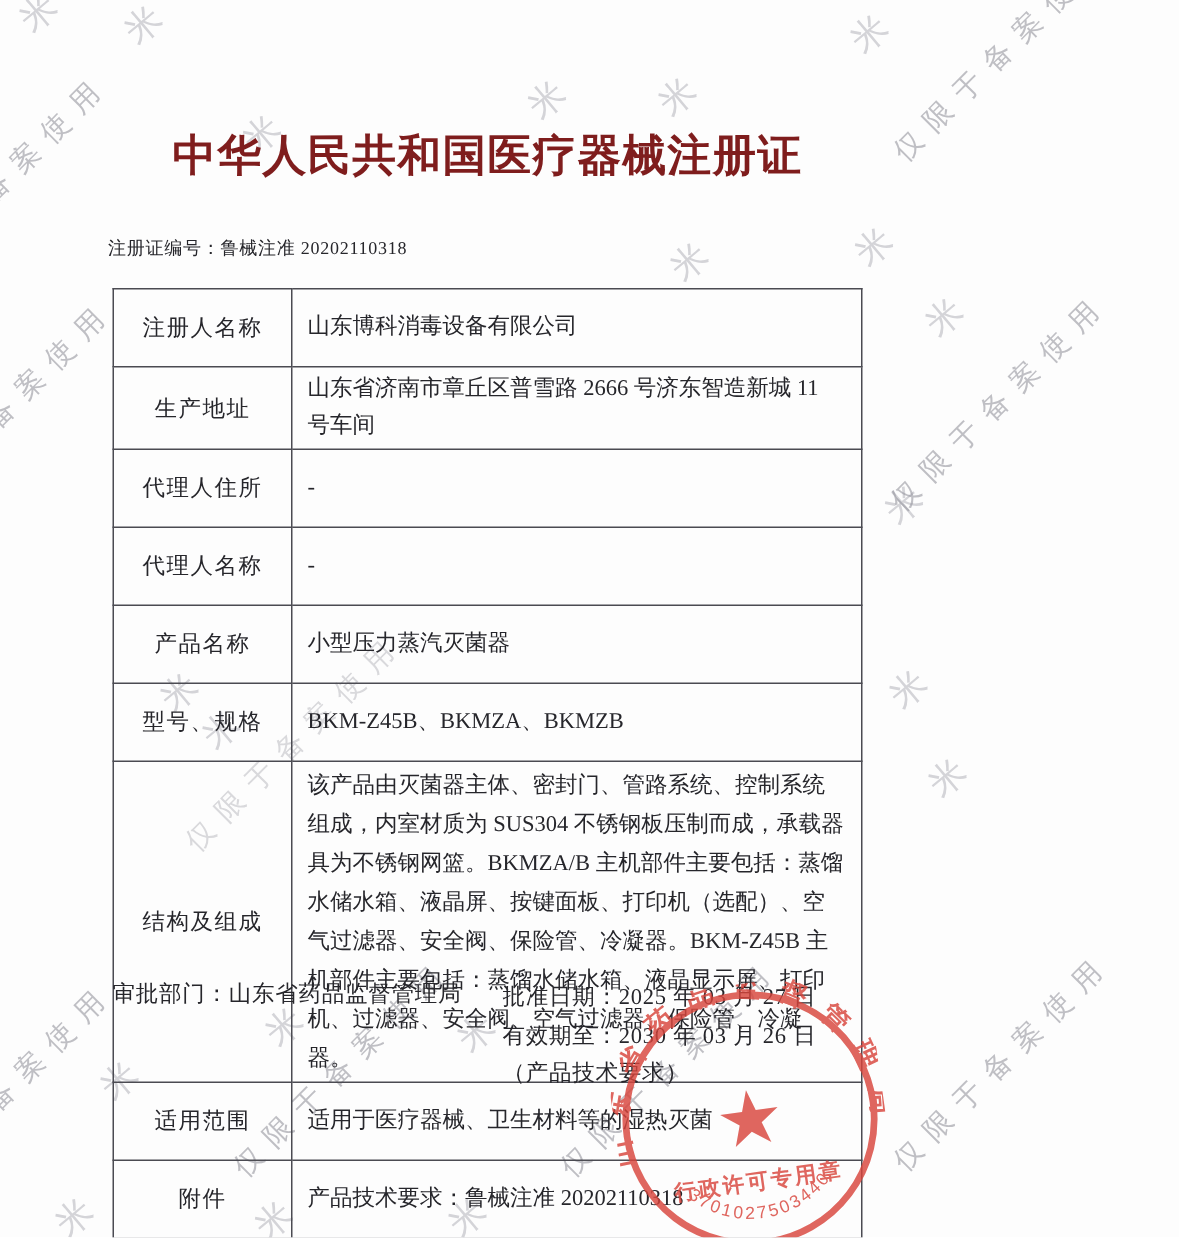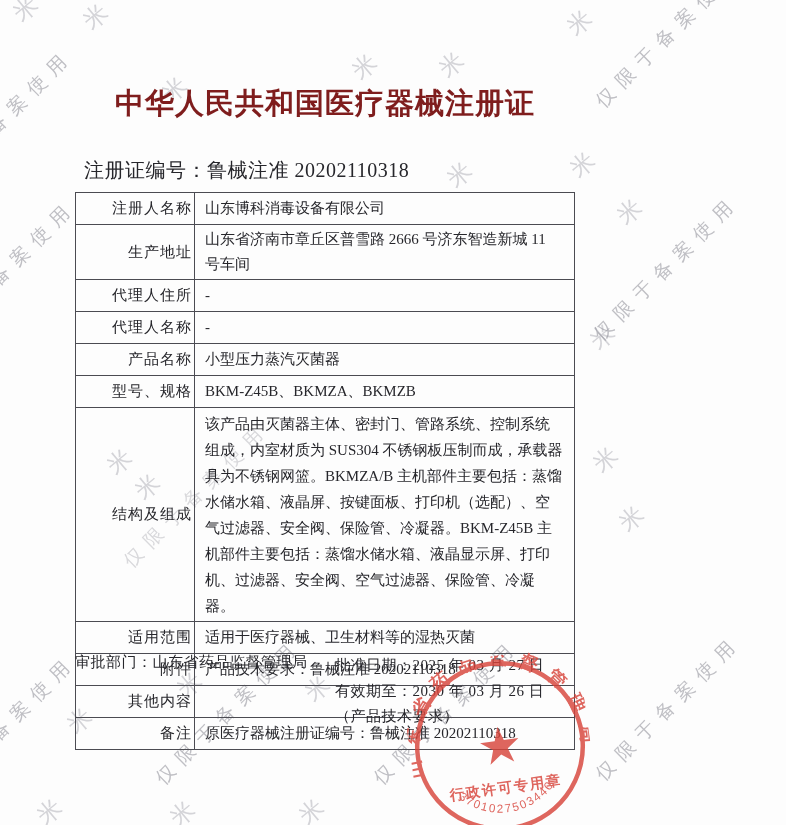--- a/index.html
+++ b/index.html
@@ -36,34 +36,34 @@
   
   .content{position:relative;z-index:2;}
   .title{
     position:absolute;left:75px;top:84px;width:500px;
     text-align:center;
     font-family:"Liberation Sans","DejaVu Sans",sans-serif;
     font-weight:bold;font-size:29px;letter-spacing:1px;
     color:#7f1d1d;
   }
   .certline{
-    position:absolute;left:84px;top:157px;
-    font-size:20px;letter-spacing:0.5px;text-align:right;
+    position:absolute;left:72px;top:157px;
+    font-size:12px;letter-spacing:0.5px;text-align:right;
   }
   table.cert{
     position:absolute;left:75px;top:192px;width:500px;
     border-collapse:collapse;
     font-size:15px;
   }
   table.cert td{
     border:1.4px solid #4b4b52;
     vertical-align:middle;
   }
   td.lbl{
-    width:114px;text-align:right;padding:2px 2px;
+    width:114px;text-align:center;padding:12px 2px;
     letter-spacing:1px;
   }
   td.val{
     padding:2px 10px;line-height:25px;text-align:left;font-family:Liberation Serif, serif;
   }
   tr.h1 td{height:27px;}
   tr.h2 td{height:54px;}
   tr.h2 td.val{line-height:24px;}
   tr.h5 td{height:134px;}
   tr.h5 td.val{line-height:26px;padding-top:3px;padding-bottom:2px;}

